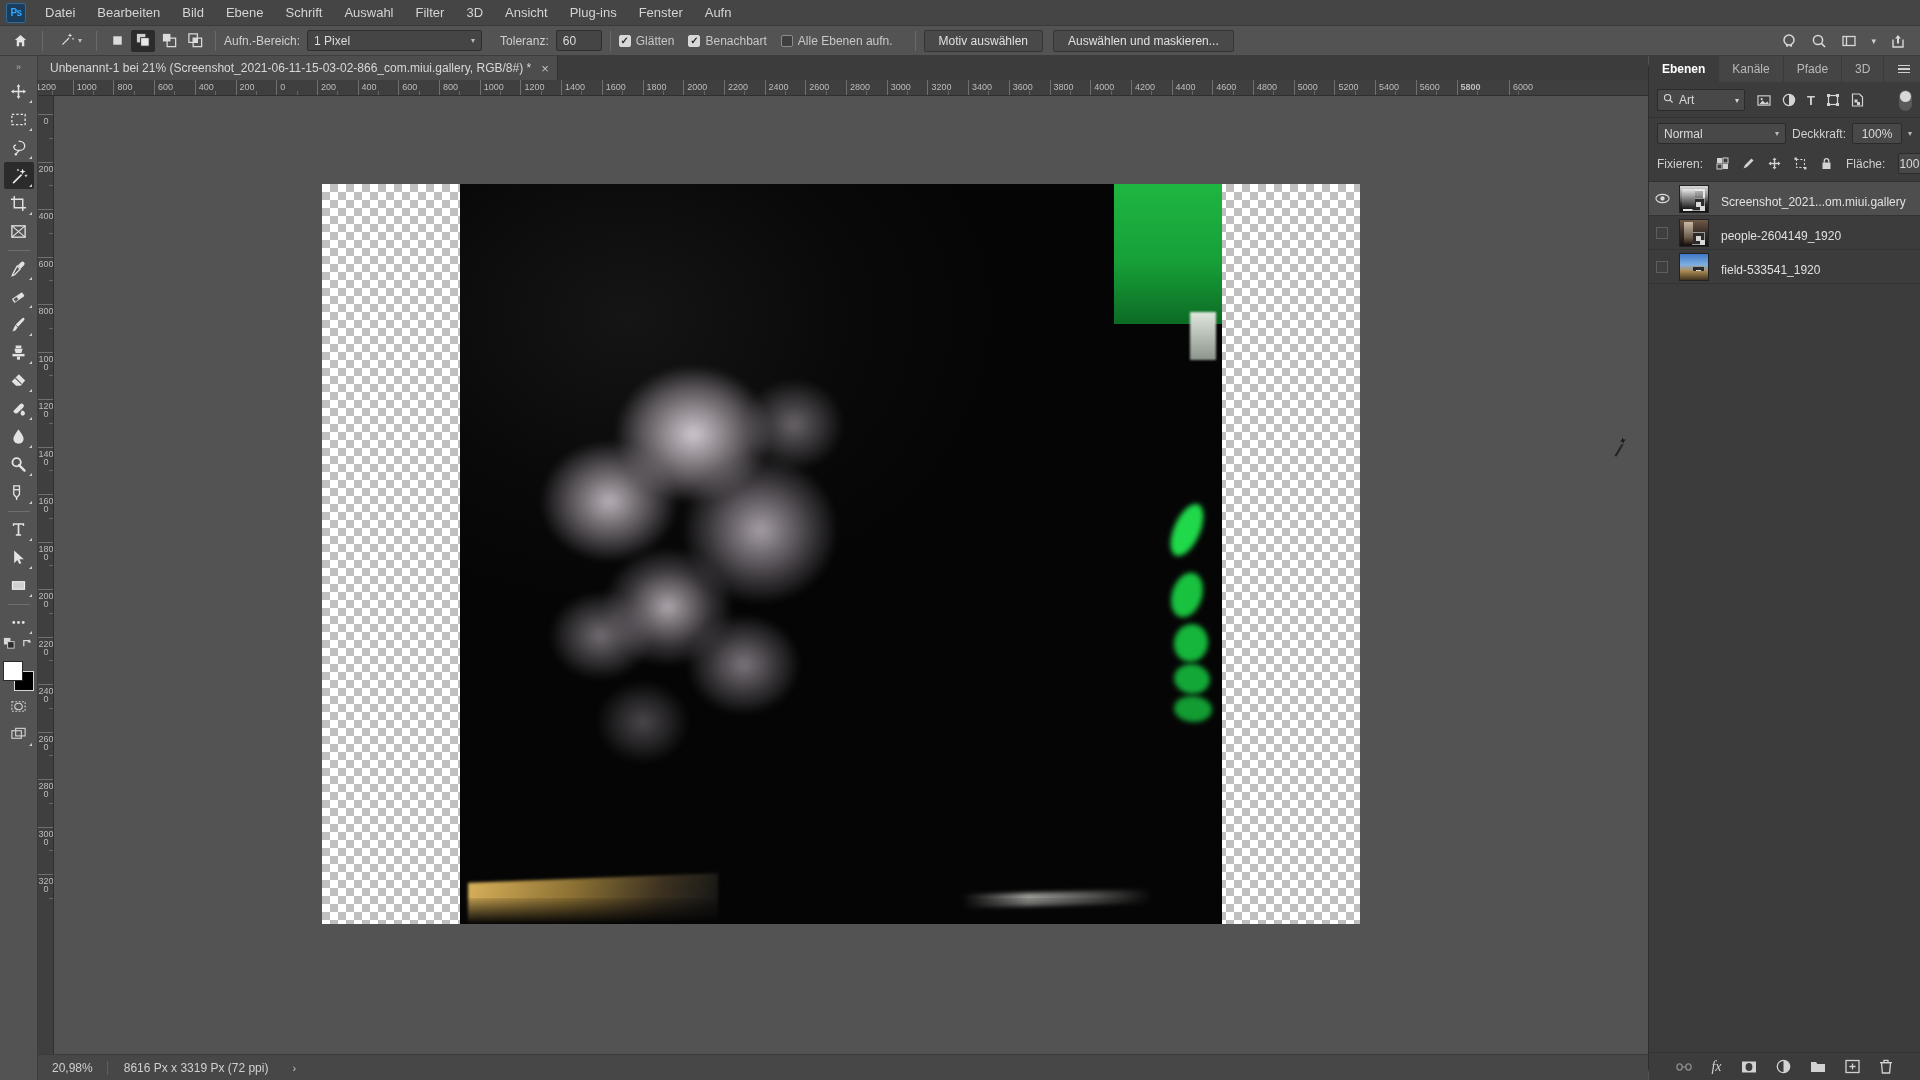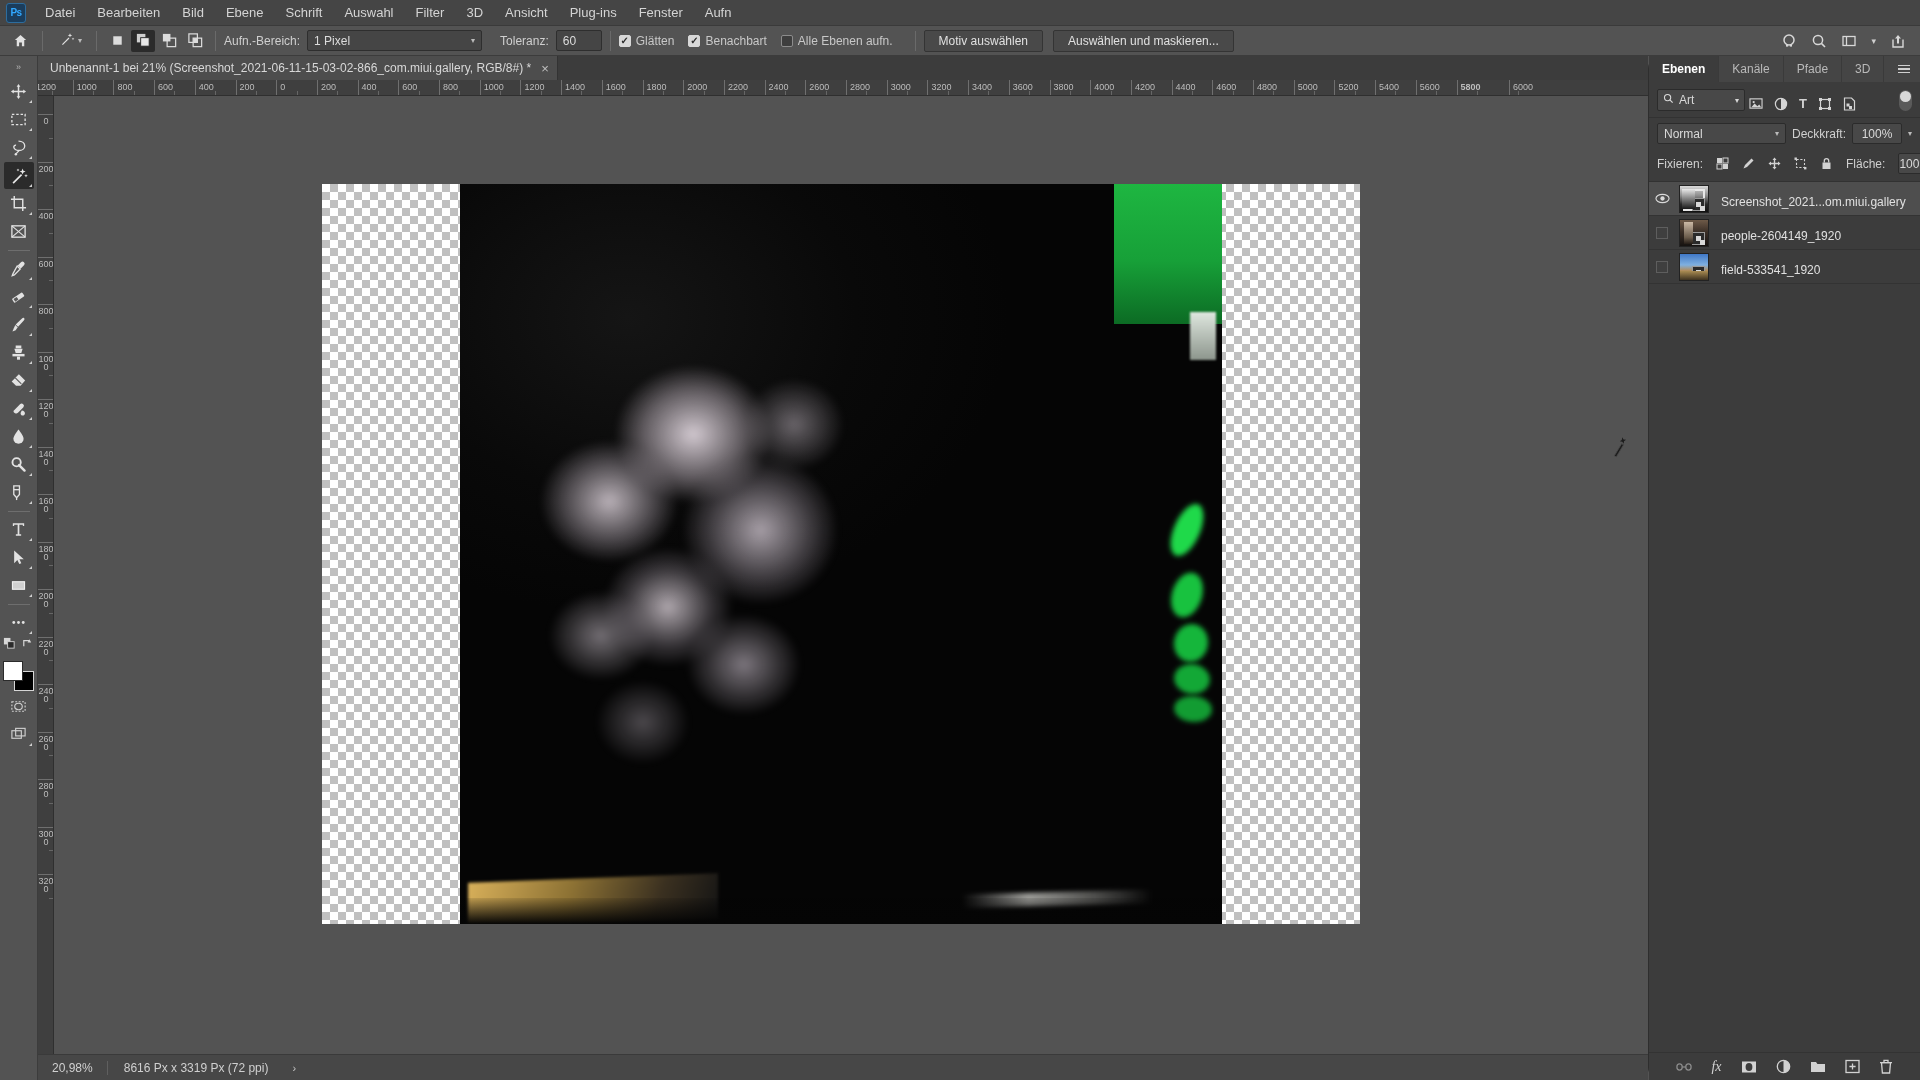--- a/index.html
+++ b/index.html
@@ -236,21 +236,21 @@
     color: #b9b9b9; border-right: 1px solid #3a3a3a;
   }
   .ptab.active { background: #3c3c3c; color: #ffffff; font-weight: bold; }
   .panel-menu {
     margin-left: auto; display: flex; align-items: center; padding: 0 10px; gap: 2px;
     flex-direction: column; justify-content: center;
   }
   .panel-menu span { display: block; width: 12px; height: 1.5px; background: #cfcfcf; }
 
   .filterrow {
-    display: flex; align-items: flex-end; padding: 7px 8px 6px 8px;
+    display: flex; align-items: center; gap: 8px; padding: 7px 8px 6px 8px;
     border-bottom: 1px solid #323232;
   }
   .kind-select {
     height: 22px; width: 88px; background: #484848; border: 1px solid #2b2b2b;
     border-radius: 2px; display: flex; align-items: center; gap: 5px;
     padding: 0 5px; font-size: 12px; color: #d8d8d8;
   }
   .kind-select .cdn { margin-left: auto; font-size: 8px; }
   .filter-icons { display: flex; align-items: center; gap: 11px; margin-left: 4px; }
   .filter-icons .fi { font-size: 13px; color: #d2d2d2; display: flex; align-items: center; }

